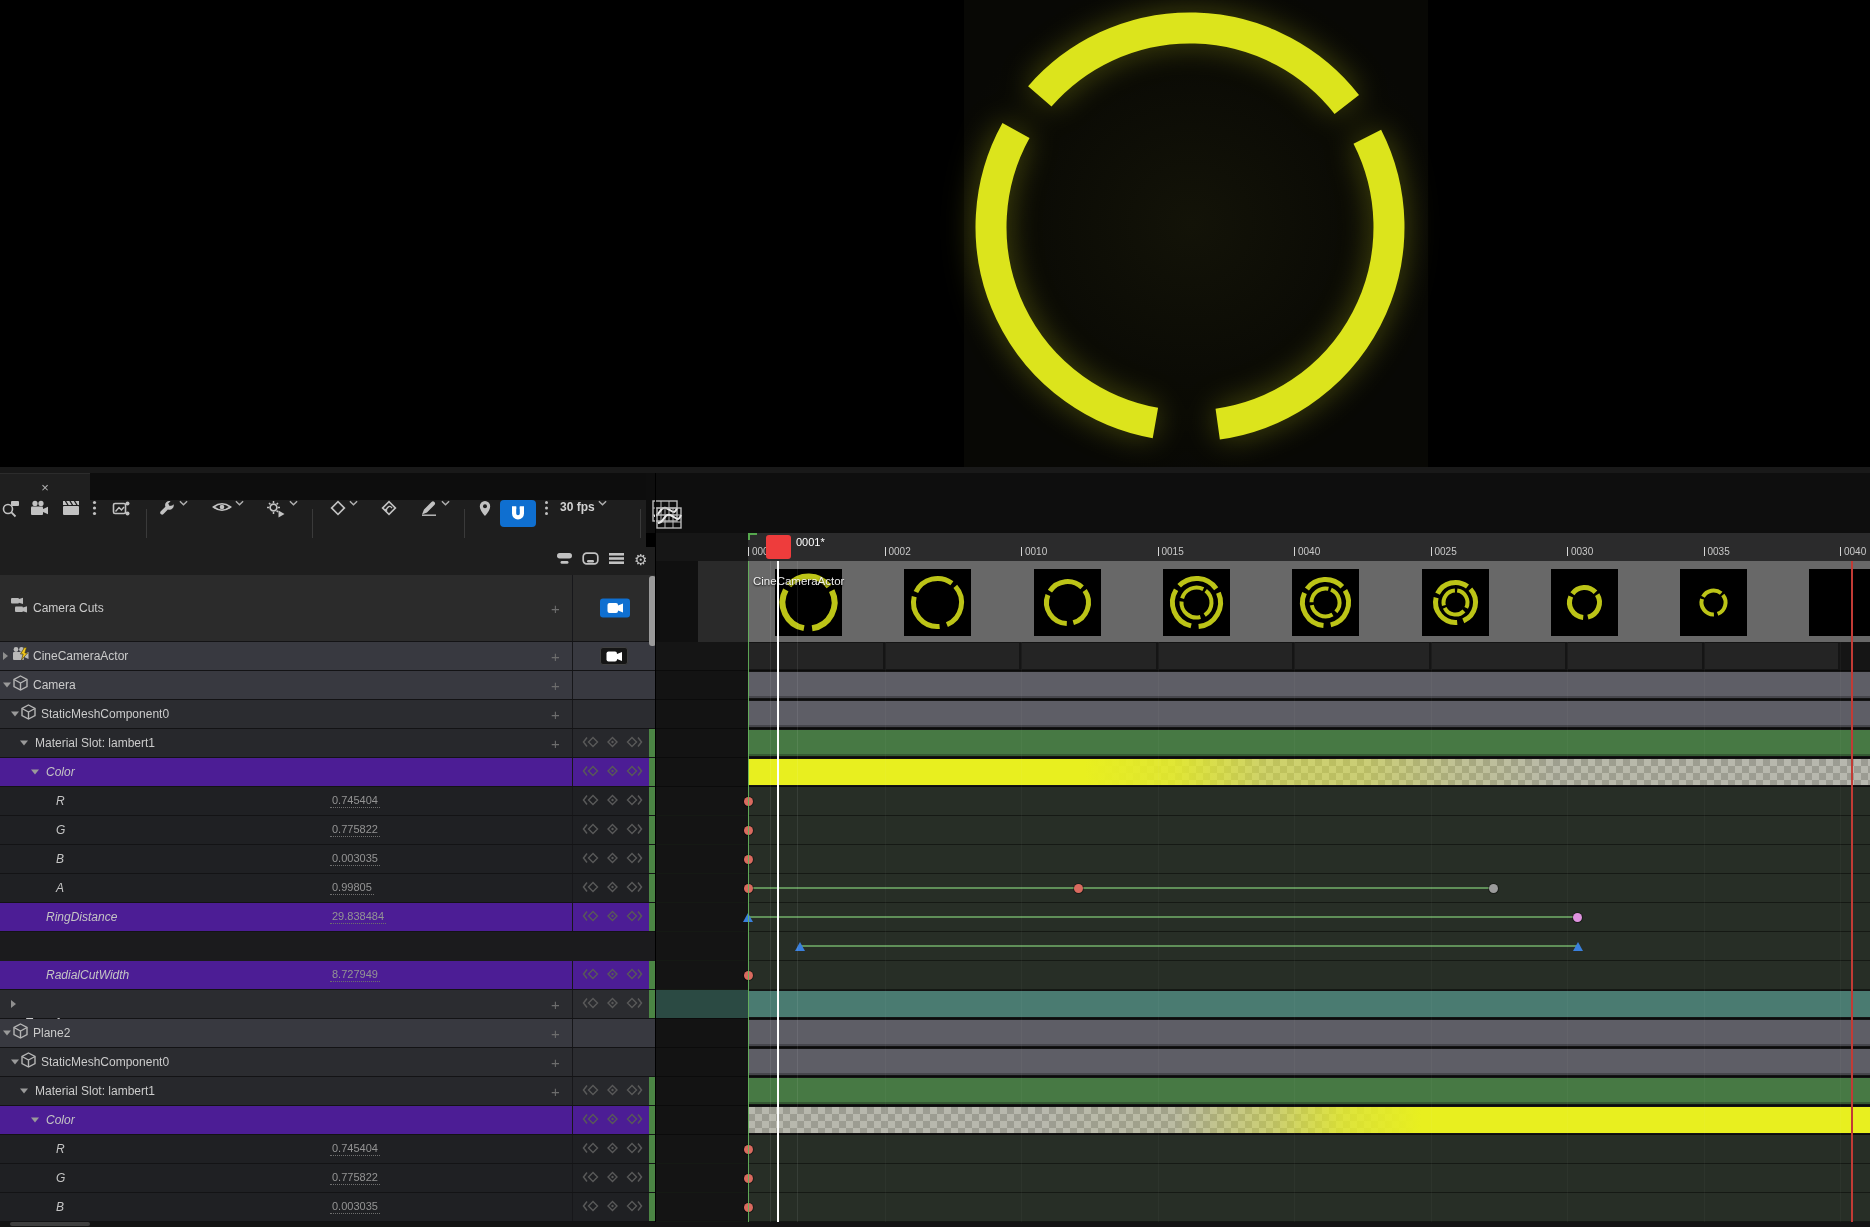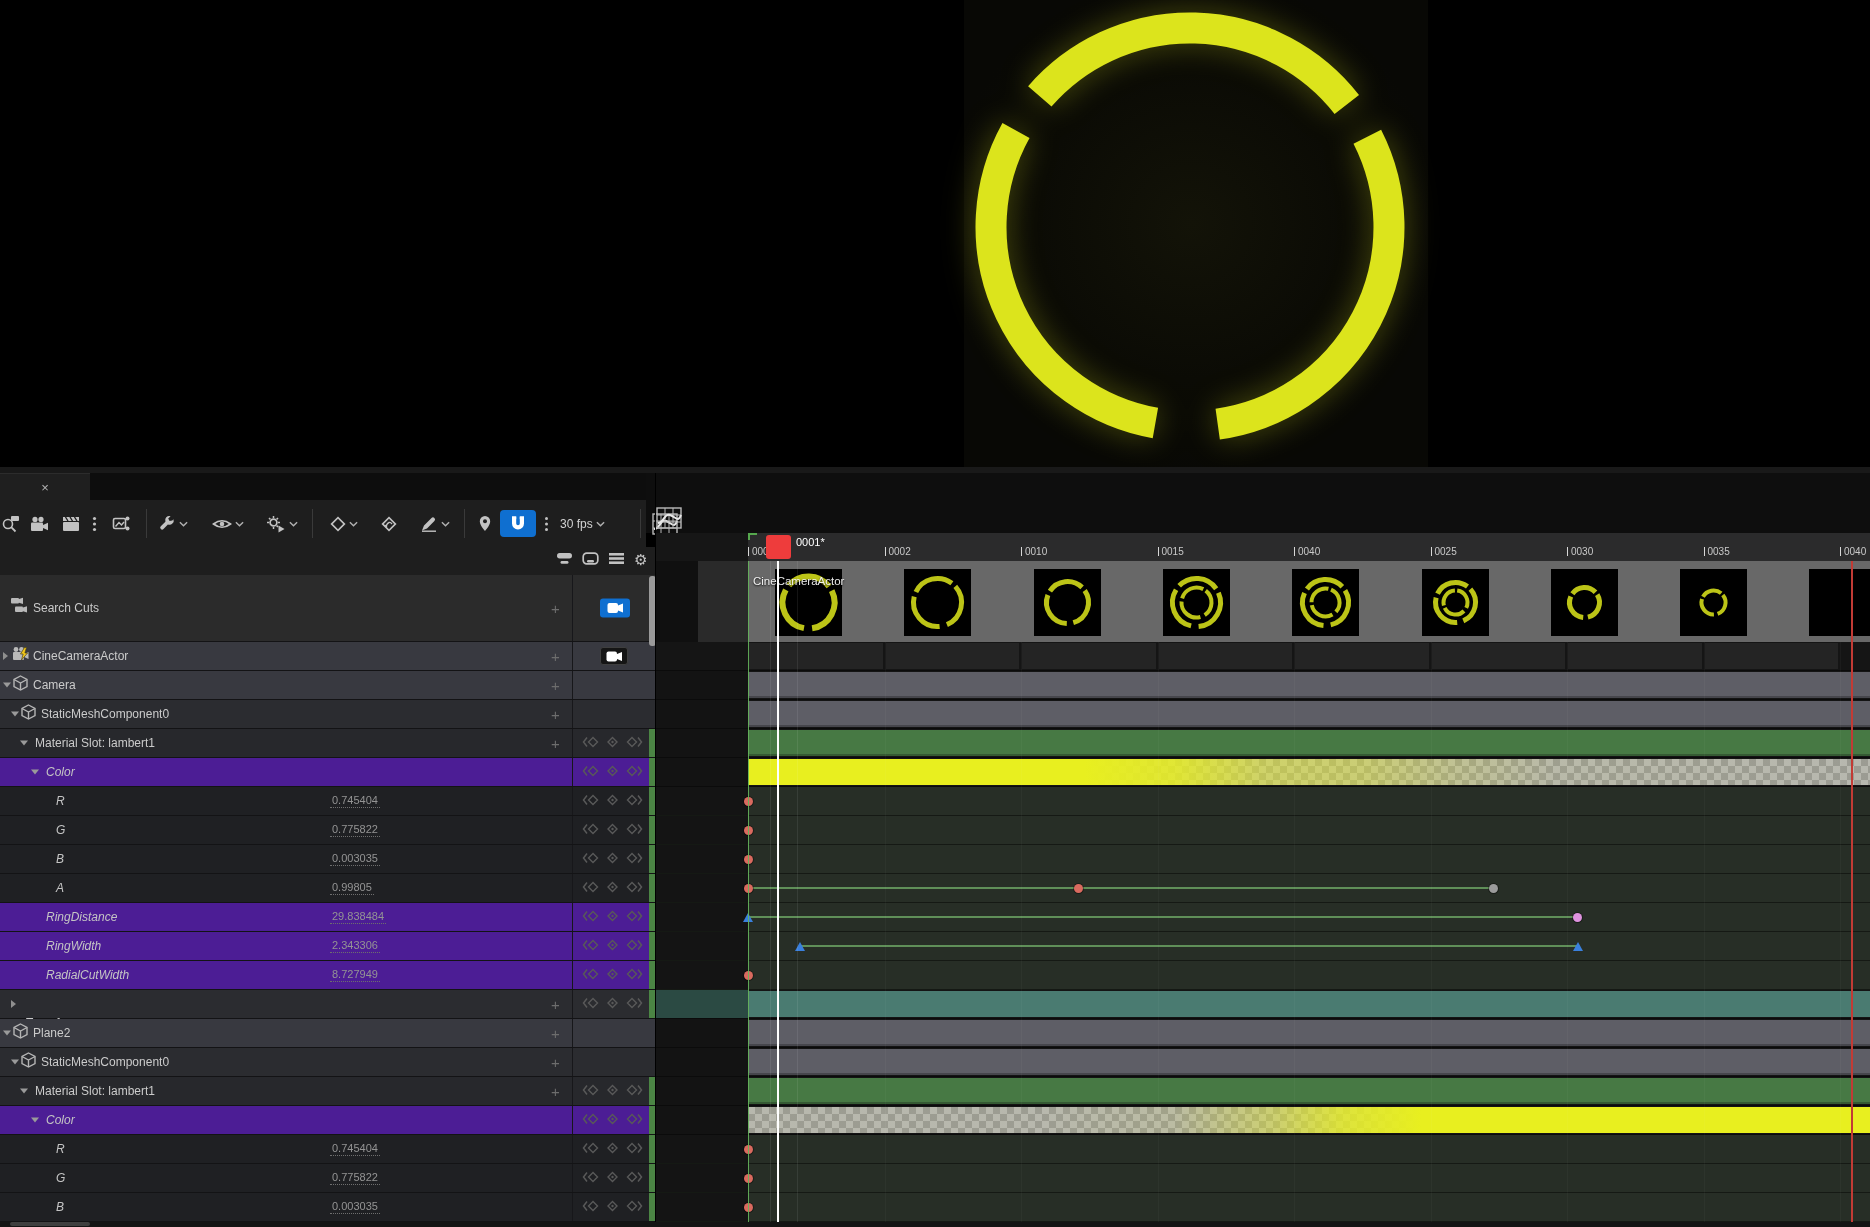--- a/index.html
+++ b/index.html
@@ -11,21 +11,21 @@
   #renderArea{left:964px;top:0;width:464px;height:467px;
       background:radial-gradient(circle 250px at 49% 48%, #131308 0%, #0b0b05 62%, #080805 100%);}
   
   #chromeStrip{left:0;top:467px;width:1870px;height:6px;background:#191919;}
   #tabRow{left:0;top:473px;width:1870px;height:27px;background:#0d0d0d;}
   #panelTab{left:0;top:0;width:90px;height:27px;background:#1f1f1f;border-top:1px solid #2c2c2c;
       display:flex;align-items:center;justify-content:center;}
   #panelTab span{color:#b5b5b5;font-size:13px;line-height:1;}
   #toolbar{left:0;top:500px;width:646px;height:47px;background:#1e1e1e;}
   #topDark{left:646px;top:473px;width:1224px;height:60px;background:#0e0e0e;}
-  .tbi{position:absolute;top:0;height:47px;display:flex;align-items:center;gap:3px;}
+  .tbi{position:absolute;top:0;height:47px;display:flex;align-items:flex-start;gap:3px;font-weight:bold;}
   .tbsep{position:absolute;top:9px;width:1px;height:29px;background:#3a3a3a;}
   .tbi svg{display:block;}
   .chev{width:9px;height:6px;}
   .magnetBtn{border-radius:4px;display:flex;align-items:center;justify-content:center;
       width:36px;height:27px;}
   .fpsLabel{font-size:12px;color:#d2d2d2;white-space:nowrap;}
   #curveBtn{left:656px;top:507px;width:28px;height:26px;}
   
   #searchRow{left:0;top:547px;width:656px;height:28px;background:#1e1e1e;}
   #searchPill{left:2px;top:2px;width:544px;height:23px;background:#0c0c0c;border:1px solid #000;
@@ -295,21 +295,21 @@
         </svg></span><span class="sri" style="left: 634px;"><span style="font-size:15px;color:#c2c2c2;line-height:1">⚙</span></span></div>
 
   <div class="abs" id="trackList">
       <div class="trow r-master" style="top: 0px; height: 67px;">
         <span style="position: absolute; top: 50%; transform: translateY(-50%); left: 10px;"><svg width="20" height="18">
             <rect x="1" y="1" width="8" height="5.5" rx="1" fill="#b9b9b9"></rect>
             <path d="M9 2 L13 0.8 V7 L9 5.8 Z" fill="#b9b9b9"></path>
             <rect x="5" y="9.5" width="8" height="5.5" rx="1" fill="#b9b9b9"></rect>
             <path d="M13 10.5 L17 9.3 V15.5 L13 14.3 Z" fill="#b9b9b9"></path>
           </svg></span>
-        <span class="tlabel" style="left: 33px;">Search Cuts</span>
+        <span class="tlabel" style="left: 33px;">Camera Cuts</span>
         <span class="plus">+</span>
         <div class="vsep"></div>
         <div class="camBtn" style="width: 30px; height: 19px; background: rgb(15, 111, 208);">
           <svg width="17" height="11">
             <rect x="0.5" y="0.5" width="10.5" height="10" rx="2" fill="#fff"></rect>
             <path d="M11 3 L16 1 V10 L11 8 Z" fill="#fff"></path>
           </svg>
         </div>
         <div class="stripcol"></div>
       </div>
@@ -472,40 +472,20 @@
           <span><svg width="17" height="12">
               <path d="M12 1.5 L15.5 6 L12 10.5" fill="none" stroke="#595959" stroke-width="1.5"></path>
               <path d="M6 1.5 L10.5 6 L6 10.5 L1.5 6 Z" fill="none" stroke="#595959" stroke-width="1.4"></path>
             </svg></span>
         </div>
         <div class="stripcol" style="background: rgb(75, 133, 68);"></div>
       </div>
       <div class="trow r-property" style="top: 328px; height: 29px;">
         <span class="tlabel it" style="left: 46px;">RingDistance</span>
         <span class="tvalue">29.838484</span>
-        <div class="vsep"></div>
-        <div class="knav">
-          <span><svg width="17" height="12">
-              <path d="M5 1.5 L1.5 6 L5 10.5" fill="none" stroke="#595959" stroke-width="1.5"></path>
-              <path d="M11 1.5 L15.5 6 L11 10.5 L6.5 6 Z" fill="none" stroke="#595959" stroke-width="1.4"></path>
-            </svg></span>
-          <span><svg width="13" height="12">
-              <path d="M6.5 1.5 L11 6 L6.5 10.5 L2 6 Z" fill="none" stroke="#595959" stroke-width="1.4"></path>
-              <circle cx="6.5" cy="6" r="1.2" fill="#595959"></circle>
-            </svg></span>
-          <span><svg width="17" height="12">
-              <path d="M12 1.5 L15.5 6 L12 10.5" fill="none" stroke="#595959" stroke-width="1.5"></path>
-              <path d="M6 1.5 L10.5 6 L6 10.5 L1.5 6 Z" fill="none" stroke="#595959" stroke-width="1.4"></path>
-            </svg></span>
-        </div>
-        <div class="stripcol" style="background: rgb(75, 133, 68);"></div>
-      </div>
-      <div class="trow r-property" style="top: 357px; height: 29px;">
-        <span class="tlabel it" style="left: 46px;">RingWidth</span>
-        <span class="tvalue">2.343306</span>
         <div class="vsep"></div>
         <div class="knav">
           <span><svg width="17" height="12">
               <path d="M5 1.5 L1.5 6 L5 10.5" fill="none" stroke="#595959" stroke-width="1.5"></path>
               <path d="M11 1.5 L15.5 6 L11 10.5 L6.5 6 Z" fill="none" stroke="#595959" stroke-width="1.4"></path>
             </svg></span>
           <span><svg width="13" height="12">
               <path d="M6.5 1.5 L11 6 L6.5 10.5 L2 6 Z" fill="none" stroke="#595959" stroke-width="1.4"></path>
               <circle cx="6.5" cy="6" r="1.2" fill="#595959"></circle>
             </svg></span>

